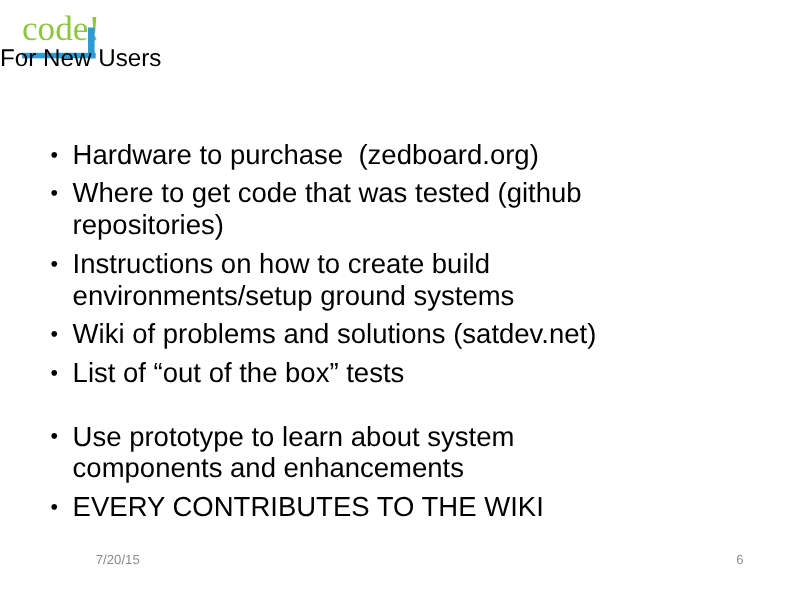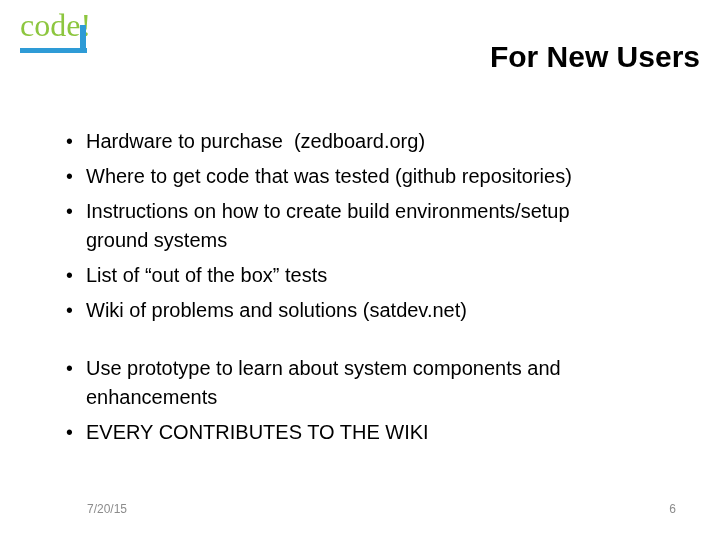--- a/index.html
+++ b/index.html
@@ -36,30 +36,29 @@
   }
   .logo-vbar {
     position: absolute; left: 60px; top: 11px;
     width: 6px; height: 28px;
     background: var(--logo-blue);
   }
 
   
   .title {
     position: absolute; left: 0; top: 40px; width: 700px;
-    text-align: right;
-    font-size: 30px;
+    text-align: left;
+    font-size: 22px;
     color: var(--text-color);
-    font-weight: bold;
   }
 
   
   .content {
-    position: absolute; left: 65px; top: 127px; width: 562px;
-    font-size: 20px; line-height: 29px;
+    position: absolute; left: 45px; top: 127px; width: 562px;
+    font-size: 25px; line-height: 29px;
     color: var(--text-color);
   }
   ul.bullets { list-style: none; margin: 0; padding: 0; }
   ul.bullets li {
     position: relative;
     padding-left: 21px;
     margin-bottom: 6px;
   }
   ul.bullets li::before {
     content: "\2022";
@@ -90,22 +89,22 @@
     <div class="logo-vbar"></div>
   </div>
 
   <div class="title">For New Users</div>
 
   <div class="content">
     <ul class="bullets group1">
       <li><span>Hardware to purchase  (zedboard.org)</span></li>
       <li><span>Where to get code that was tested (github repositories)</span></li>
       <li><span>Instructions on how to create build environments/setup ground systems</span></li>
+      <li><span>Wiki of problems and solutions (satdev.net)</span></li>
       <li><span>List of “out of the box” tests</span></li>
-      <li><span>Wiki of problems and solutions (satdev.net)</span></li>
     </ul>
     <ul class="bullets group2">
       <li><span>Use prototype to learn about system components and enhancements</span></li>
       <li><span>EVERY CONTRIBUTES TO THE WIKI</span></li>
     </ul>
   </div>
 
   <div class="footer-date">7/20/15</div>
   <div class="slide-number">6</div>
 

